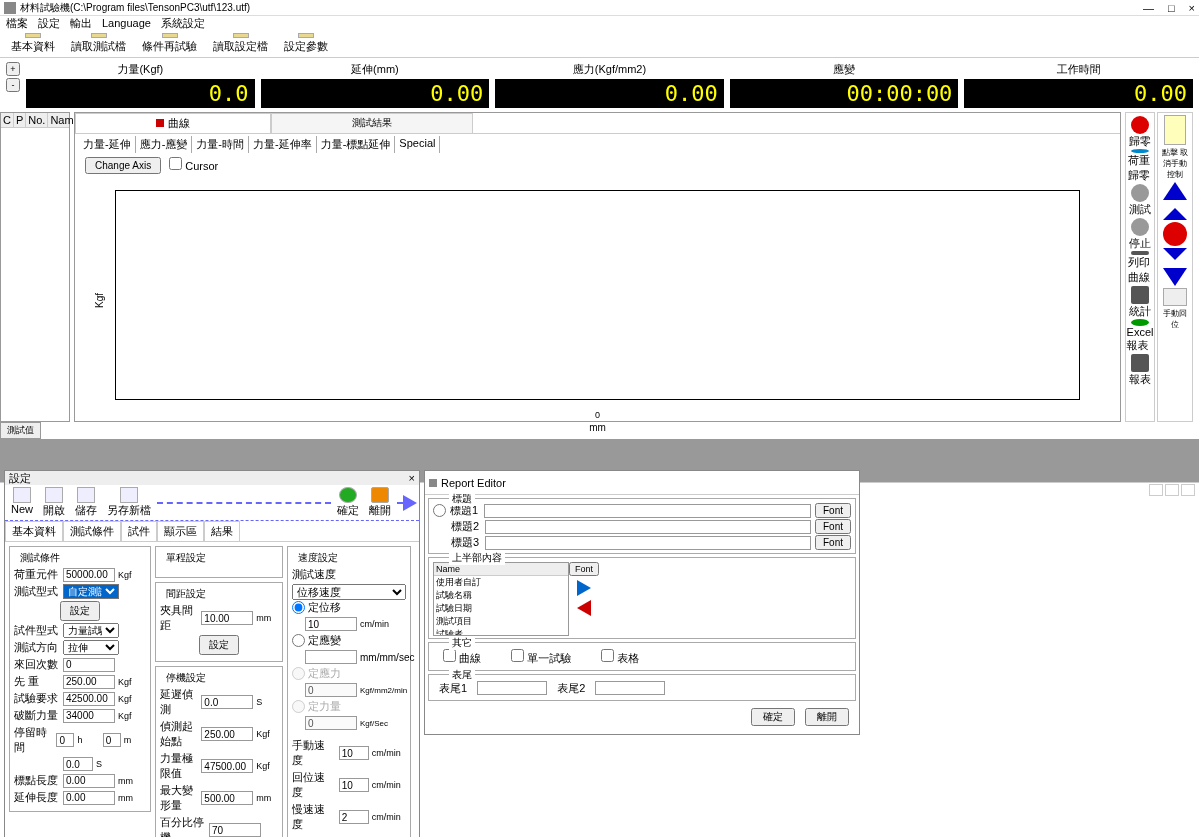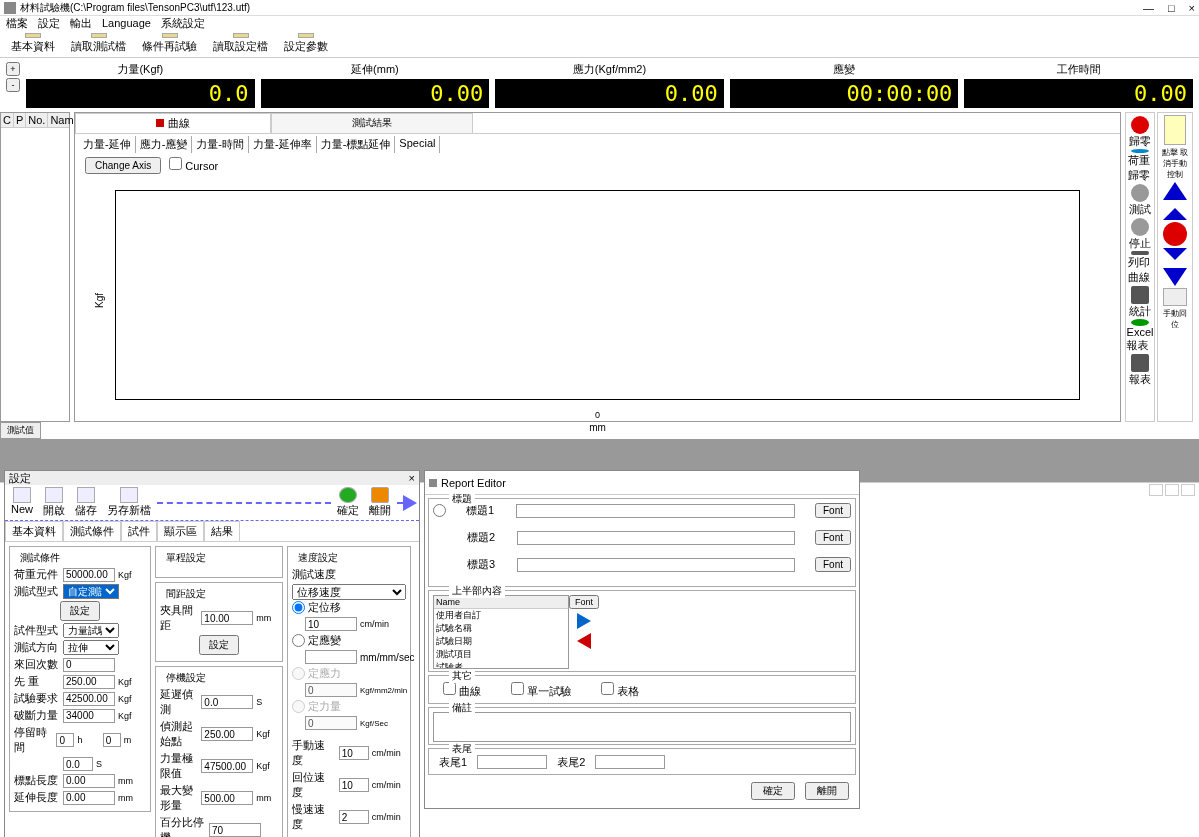--- a/index.html
+++ b/index.html
@@ -98,21 +98,21 @@
 .row select { width: 56px; height: 15px; font-size: 10px; }
 .row .u { width: 26px; font-size: 9px; }
 .row.sel select { background: #06c; color: #fff; }
 .btn-small { font-size: 10px; padding: 1px 8px; }
 
 
 .dlg2 { position: absolute; left: 424px; top: 470px; width: 436px; border: 1px solid #888; background: #fff; padding-bottom: 4px;}
 .d2hdr { height: 24px; display: flex; align-items: center; padding: 0 4px; font-size: 10px; border-bottom: 1px solid #ccc; }
 .d2grp { border: 1px solid #aaa; margin: 3px; padding: 4px 4px 2px 4px; position: relative; }
 .d2grp .gt { position: absolute; top: -7px; left: 20px; background: #fff; padding: 0 3px; font-size: 10px; }
-.frow { display: flex; align-items: center; gap: 20px; margin-bottom: 12px; font-size: 10px; }
+.frow { display: flex; align-items: center; gap: 4px; margin-bottom: 1px; font-size: 10px; }
 .frow input[type=text] { flex: 1; height: 14px; border: 1px solid #999; }
 .frow button { width: 36px; height: 15px; font-size: 10px; }
 .lists { display: flex; gap: 4px; align-items: flex-start; }
 .lbox { width: 136px; height: 74px; border: 1px solid #999; overflow: hidden; }
 .lbox .lh { background: #eee; font-size: 9px; padding: 1px 2px; border-bottom: 1px solid #ccc; }
 .lbox .li { font-size: 9px; padding: 0 2px; }
 .bigbox { flex: 1; height: 74px; background: #4a90d9; border: 1px solid #666; position: relative; }
 .bigbox .cols { display: flex; background: #ddd; font-size: 9px; }
 .bigbox .cols span { flex: 1; text-align: center; border-right: 1px solid #aaa; }
 .bigbox .scr { position: absolute; right: 0; top: 12px; bottom: 0; width: 12px; background: #ddd; display:flex; flex-direction:column; justify-content:space-between;}
@@ -562,23 +562,20 @@
     </div>
   </div>
   <div class="d2grp">
       <div class="gt">其它</div>
     <div class="chkrow">
       <label><input type="checkbox" style=""> <span>曲線</span></label>
       <label><input type="checkbox" style=""> <span>單一試驗</span></label>
       <label><input type="checkbox" style=""> <span>表格</span></label>
     </div>
   </div>
-  <div class="d2grp"><div class="gt">備註</div>
-    <input type="text" class="longin" style="">
-  </div>
   <div class="d2grp">
       <div class="gt">表尾</div>
     <div class="footinputs">
       <span>表尾1</span>
         <input type="text" style="">
       <span>表尾2</span>
         <input type="text" style="">
     </div>
   </div>
   <div class="d2btns">

